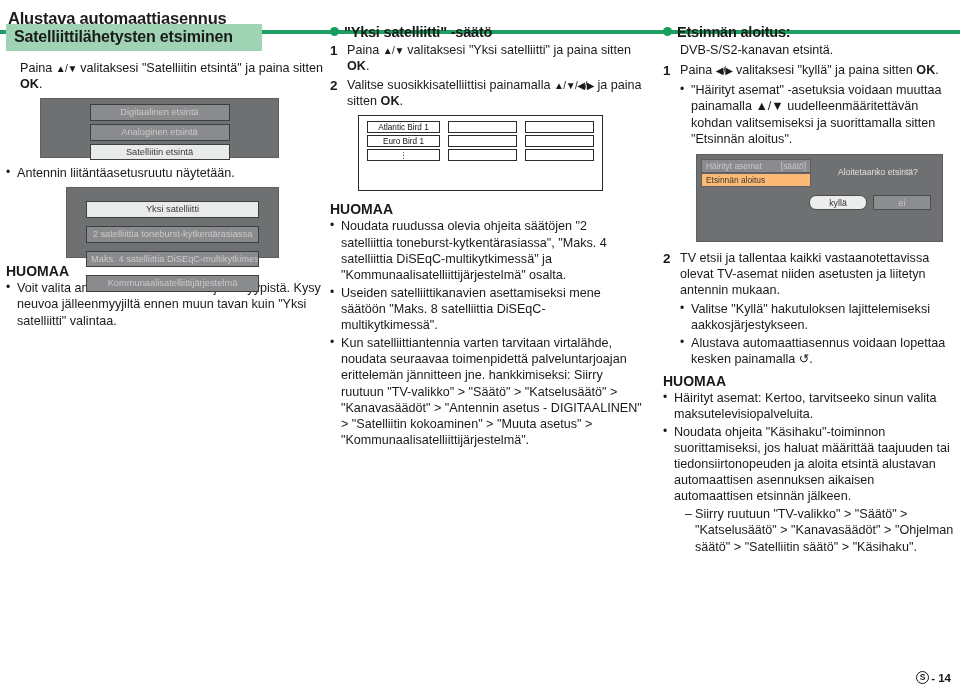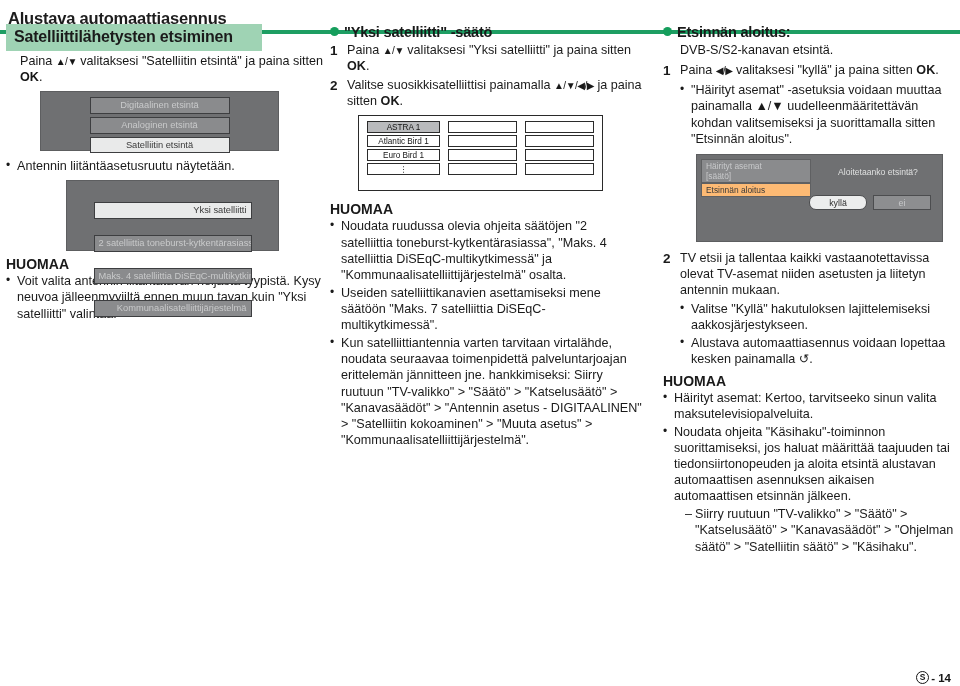--- a/index.html
+++ b/index.html
@@ -49,21 +49,21 @@
 
   
   .banner {
     background: #9fd3b4;
     color: #1b1b1b;
     font-size: 16px;
     font-weight: bold;
     letter-spacing: -0.2px;
     padding: 4px 7px 5px 8px;
     width: 256px;
-    margin-bottom: 2px;
+    margin-bottom: 9px;
   }
 
   
   .para {
     font-size: 12.6px;
     line-height: 1.28;
     color: #161616;
     margin: 0 0 4px 0;
   }
   .indent-body2 { padding-left: 14px; }
@@ -169,23 +169,22 @@
     margin: 0 auto 3px auto;
   }
 
   
   .screen2 {
     width: 213px; height: 71px;
     margin: 6px 0 0 60px;
     padding-top: 5px;
   }
   .screen2 .osd-item {
-    width: 158px;
-    margin: 16px auto 3px auto;
-    text-align: right;
+    width: 173px;
+    margin: 8px auto 3px auto;
   }
 
   
   .screen3 {
     width: 245px; height: 76px;
     margin: 6px 0 0 28px;
     background: #ffffff;
     border: 1px solid #2a2a2a;
     padding: 5px 8px;
   }
@@ -217,21 +216,20 @@
     width: 110px;
     margin-left: 4px;
   }
   .screen4 .mrow {
     display: flex;
     justify-content: space-between;
     font-size: 8.4px;
     padding: 1px 4px;
     line-height: 1.2;
     border: 1px solid #5f6062;
-    flex-direction: column;
   }
   .screen4 .mrow.dim { background: #8a8b8d; color: #c8c9cb; }
   .screen4 .mrow.sel { background: #fdba74; color: #3a3a3a; }
   .screen4 .prompt {
     position: absolute;
     left: 118px; top: 12px;
     width: 126px;
     text-align: center;
     font-size: 8.6px;
     color: #dfe0e0;
@@ -330,25 +328,20 @@
       <span class="num">1</span>
       <span class="txt"><span>Paina </span><span class="ar">▲/▼</span><span> valitaksesi "Yksi satelliitti" ja paina sitten </span><b>OK</b><span>.</span></span>
     </div>
 
     <div class="numline">
       <span class="num">2</span>
       <span class="txt"><span>Valitse suosikkisatelliittisi painamalla </span><span class="ar">▲/▼/◀/▶</span><span> ja paina sitten </span><b>OK</b><span>.</span></span>
     </div>
 
     <div class="screen3">
-      <div class="satrow">
-        <div class="satcell c1 hl">ASTRA 1</div>
-        <div class="satcell c2"></div>
-        <div class="satcell c3"></div>
-      </div>
       <div class="satrow">
         <div class="satcell c1">Atlantic Bird 1</div>
         <div class="satcell c2"></div>
         <div class="satcell c3"></div>
       </div>
       <div class="satrow">
         <div class="satcell c1">Euro Bird 1</div>
         <div class="satcell c2"></div>
         <div class="satcell c3"></div>
       </div>
@@ -360,21 +353,21 @@
     </div>
 
     <div class="huomaa" style="margin-top:10px;">HUOMAA</div>
 
     <div class="bulletline">
       <span class="bul">•</span>
       <span class="txt">Noudata ruudussa olevia ohjeita säätöjen "2 satelliittia toneburst-kytkentärasiassa", "Maks. 4 satelliittia DiSEqC-multikytkimessä" ja "Kommunaalisatelliittijärjestelmä" osalta.</span>
     </div>
     <div class="bulletline">
       <span class="bul">•</span>
-      <span class="txt">Useiden satelliittikanavien asettamiseksi mene säätöön "Maks. 7 satelliittia DiSEqC-multikytkimessä".</span>
+      <span class="txt">Useiden satelliittikanavien asettamiseksi mene säätöön "Maks. 8 satelliittia DiSEqC-multikytkimessä".</span>
     </div>
     <div class="bulletline">
       <span class="bul">•</span>
       <span class="txt">Kun satelliittiantennia varten tarvitaan virtalähde, noudata seuraavaa toimenpidettä palveluntarjoajan erittelemän jännitteen jne. hankkimiseksi: Siirry ruutuun "TV-valikko" &gt; "Säätö" &gt; "Katselusäätö" &gt; "Kanavasäädöt" &gt; "Antennin asetus - DIGITAALINEN" &gt; "Satelliitin kokoaminen" &gt; "Muuta asetus" &gt; "Kommunaalisatelliittijärjestelmä".</span>
     </div>
   </div>
 
   <div class="col col-right">
 
     <div class="heading-dot">

